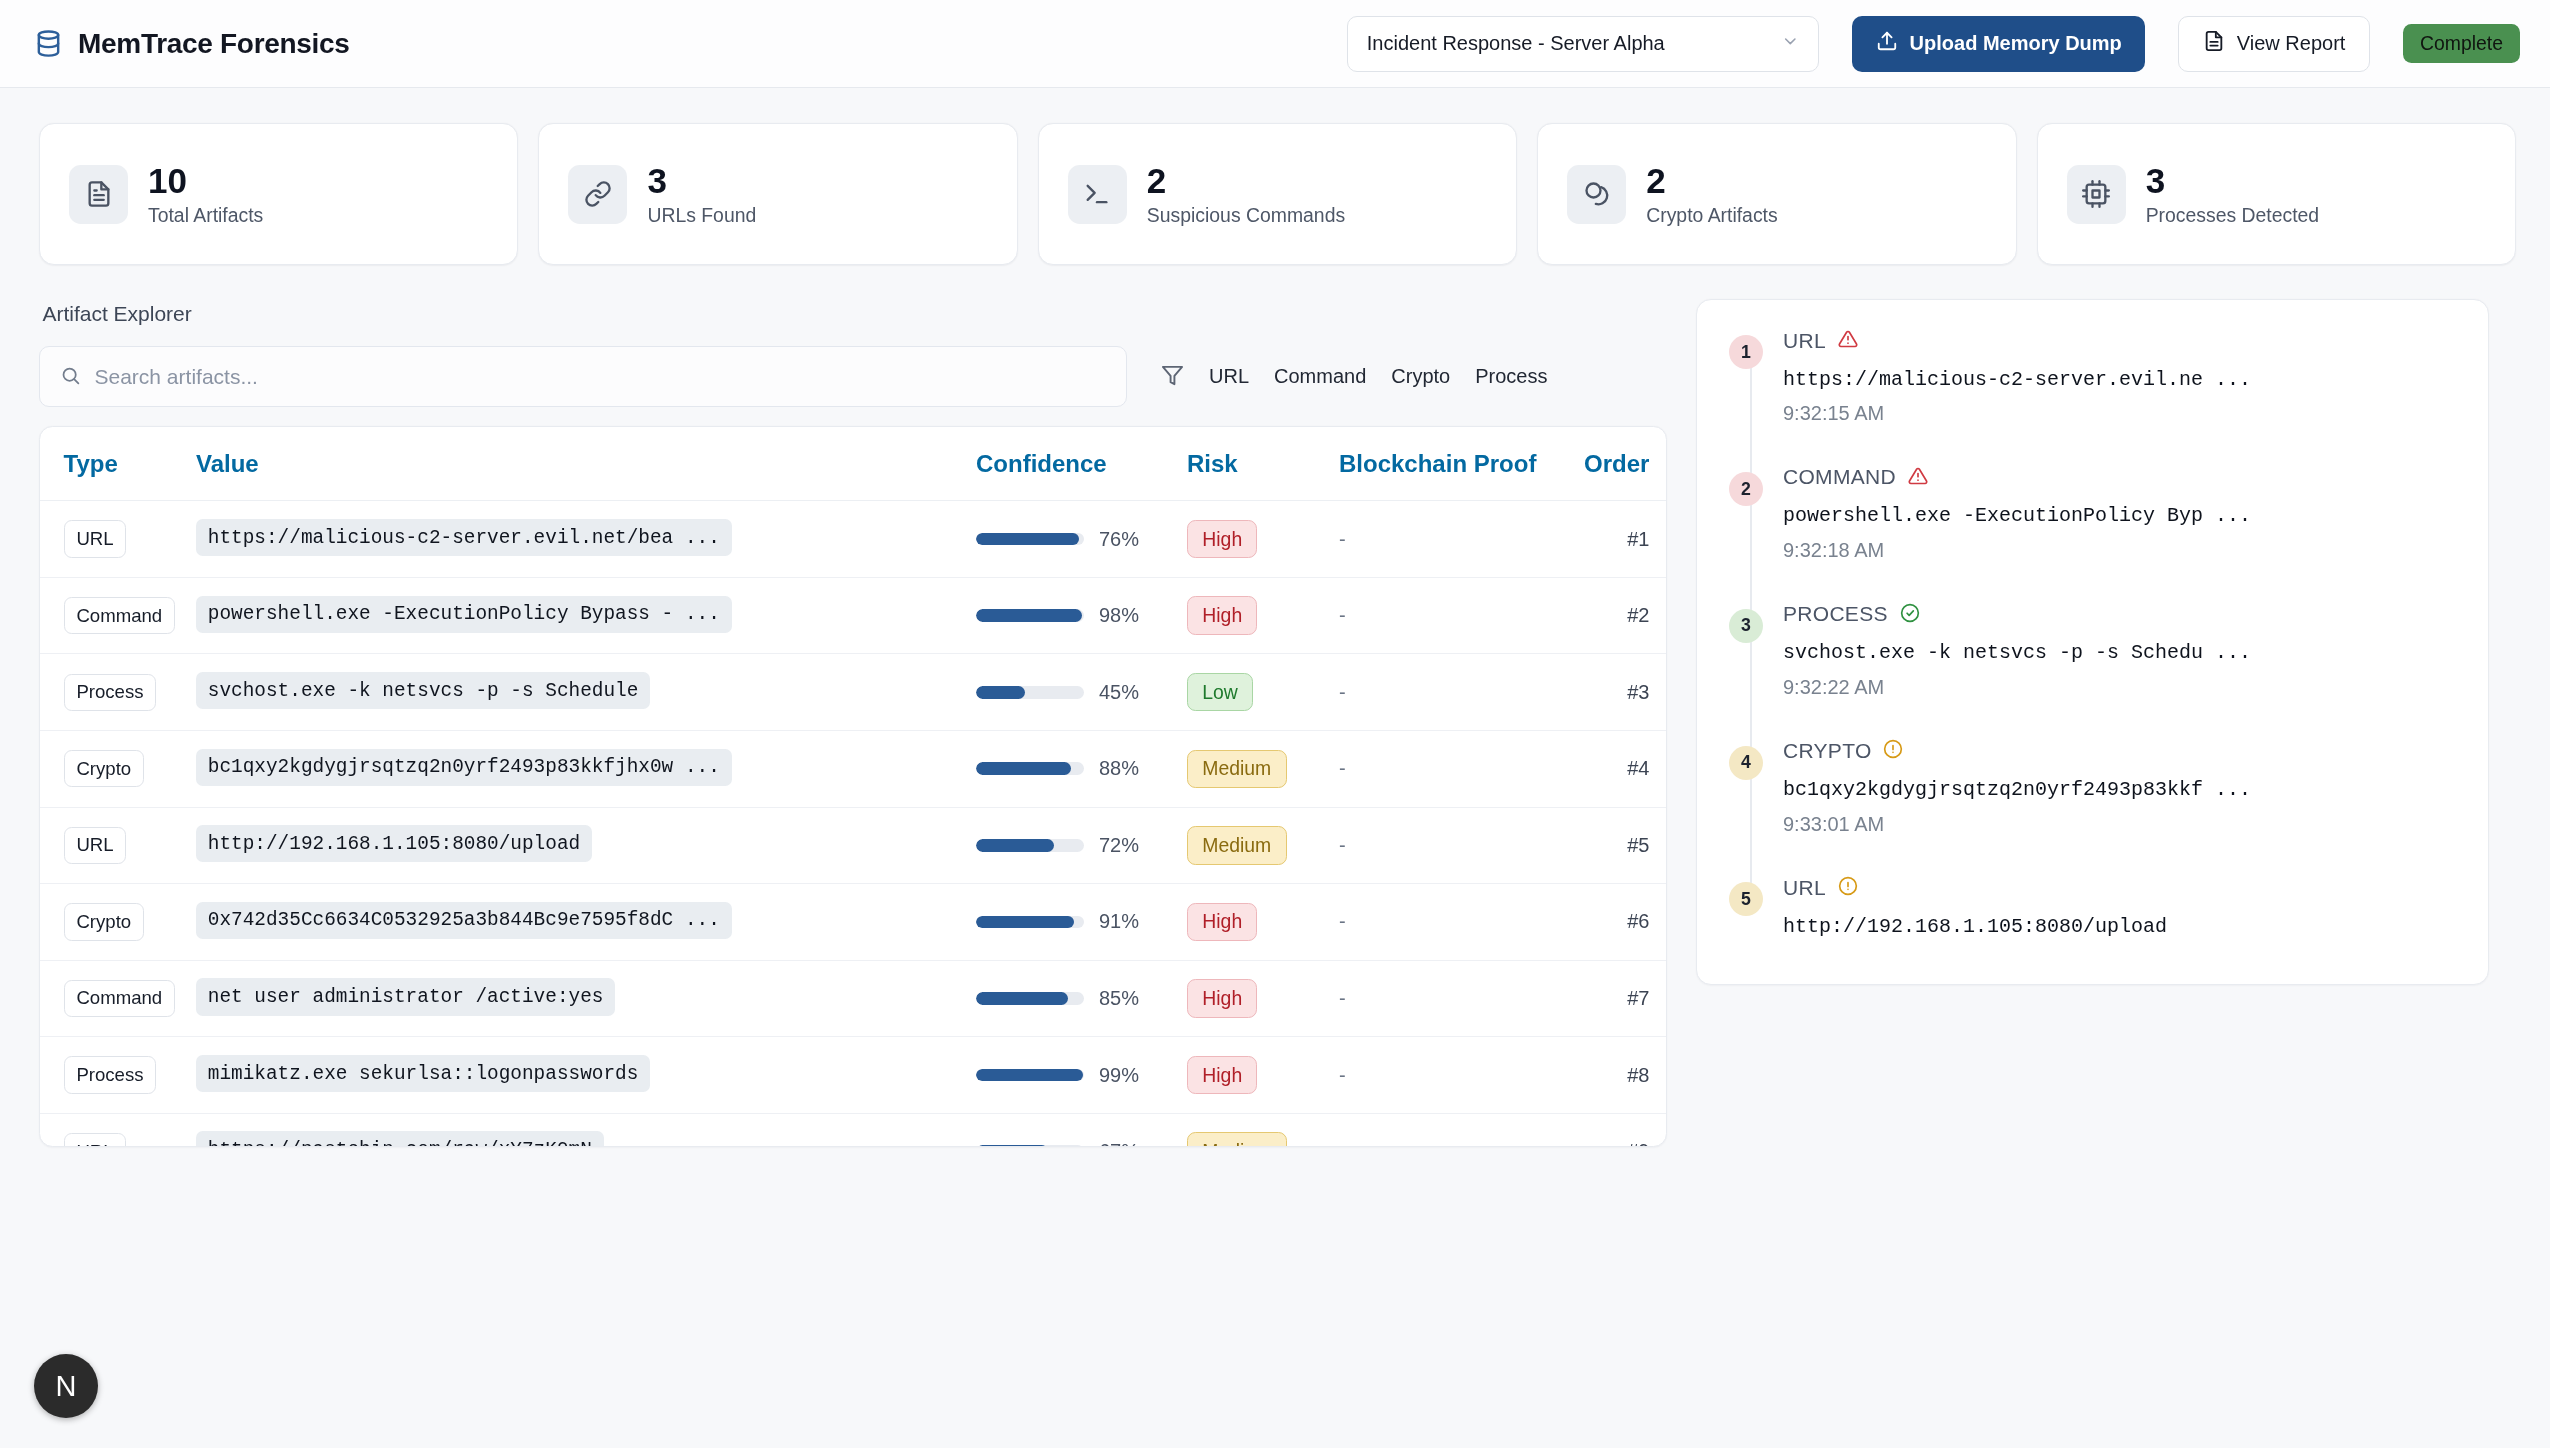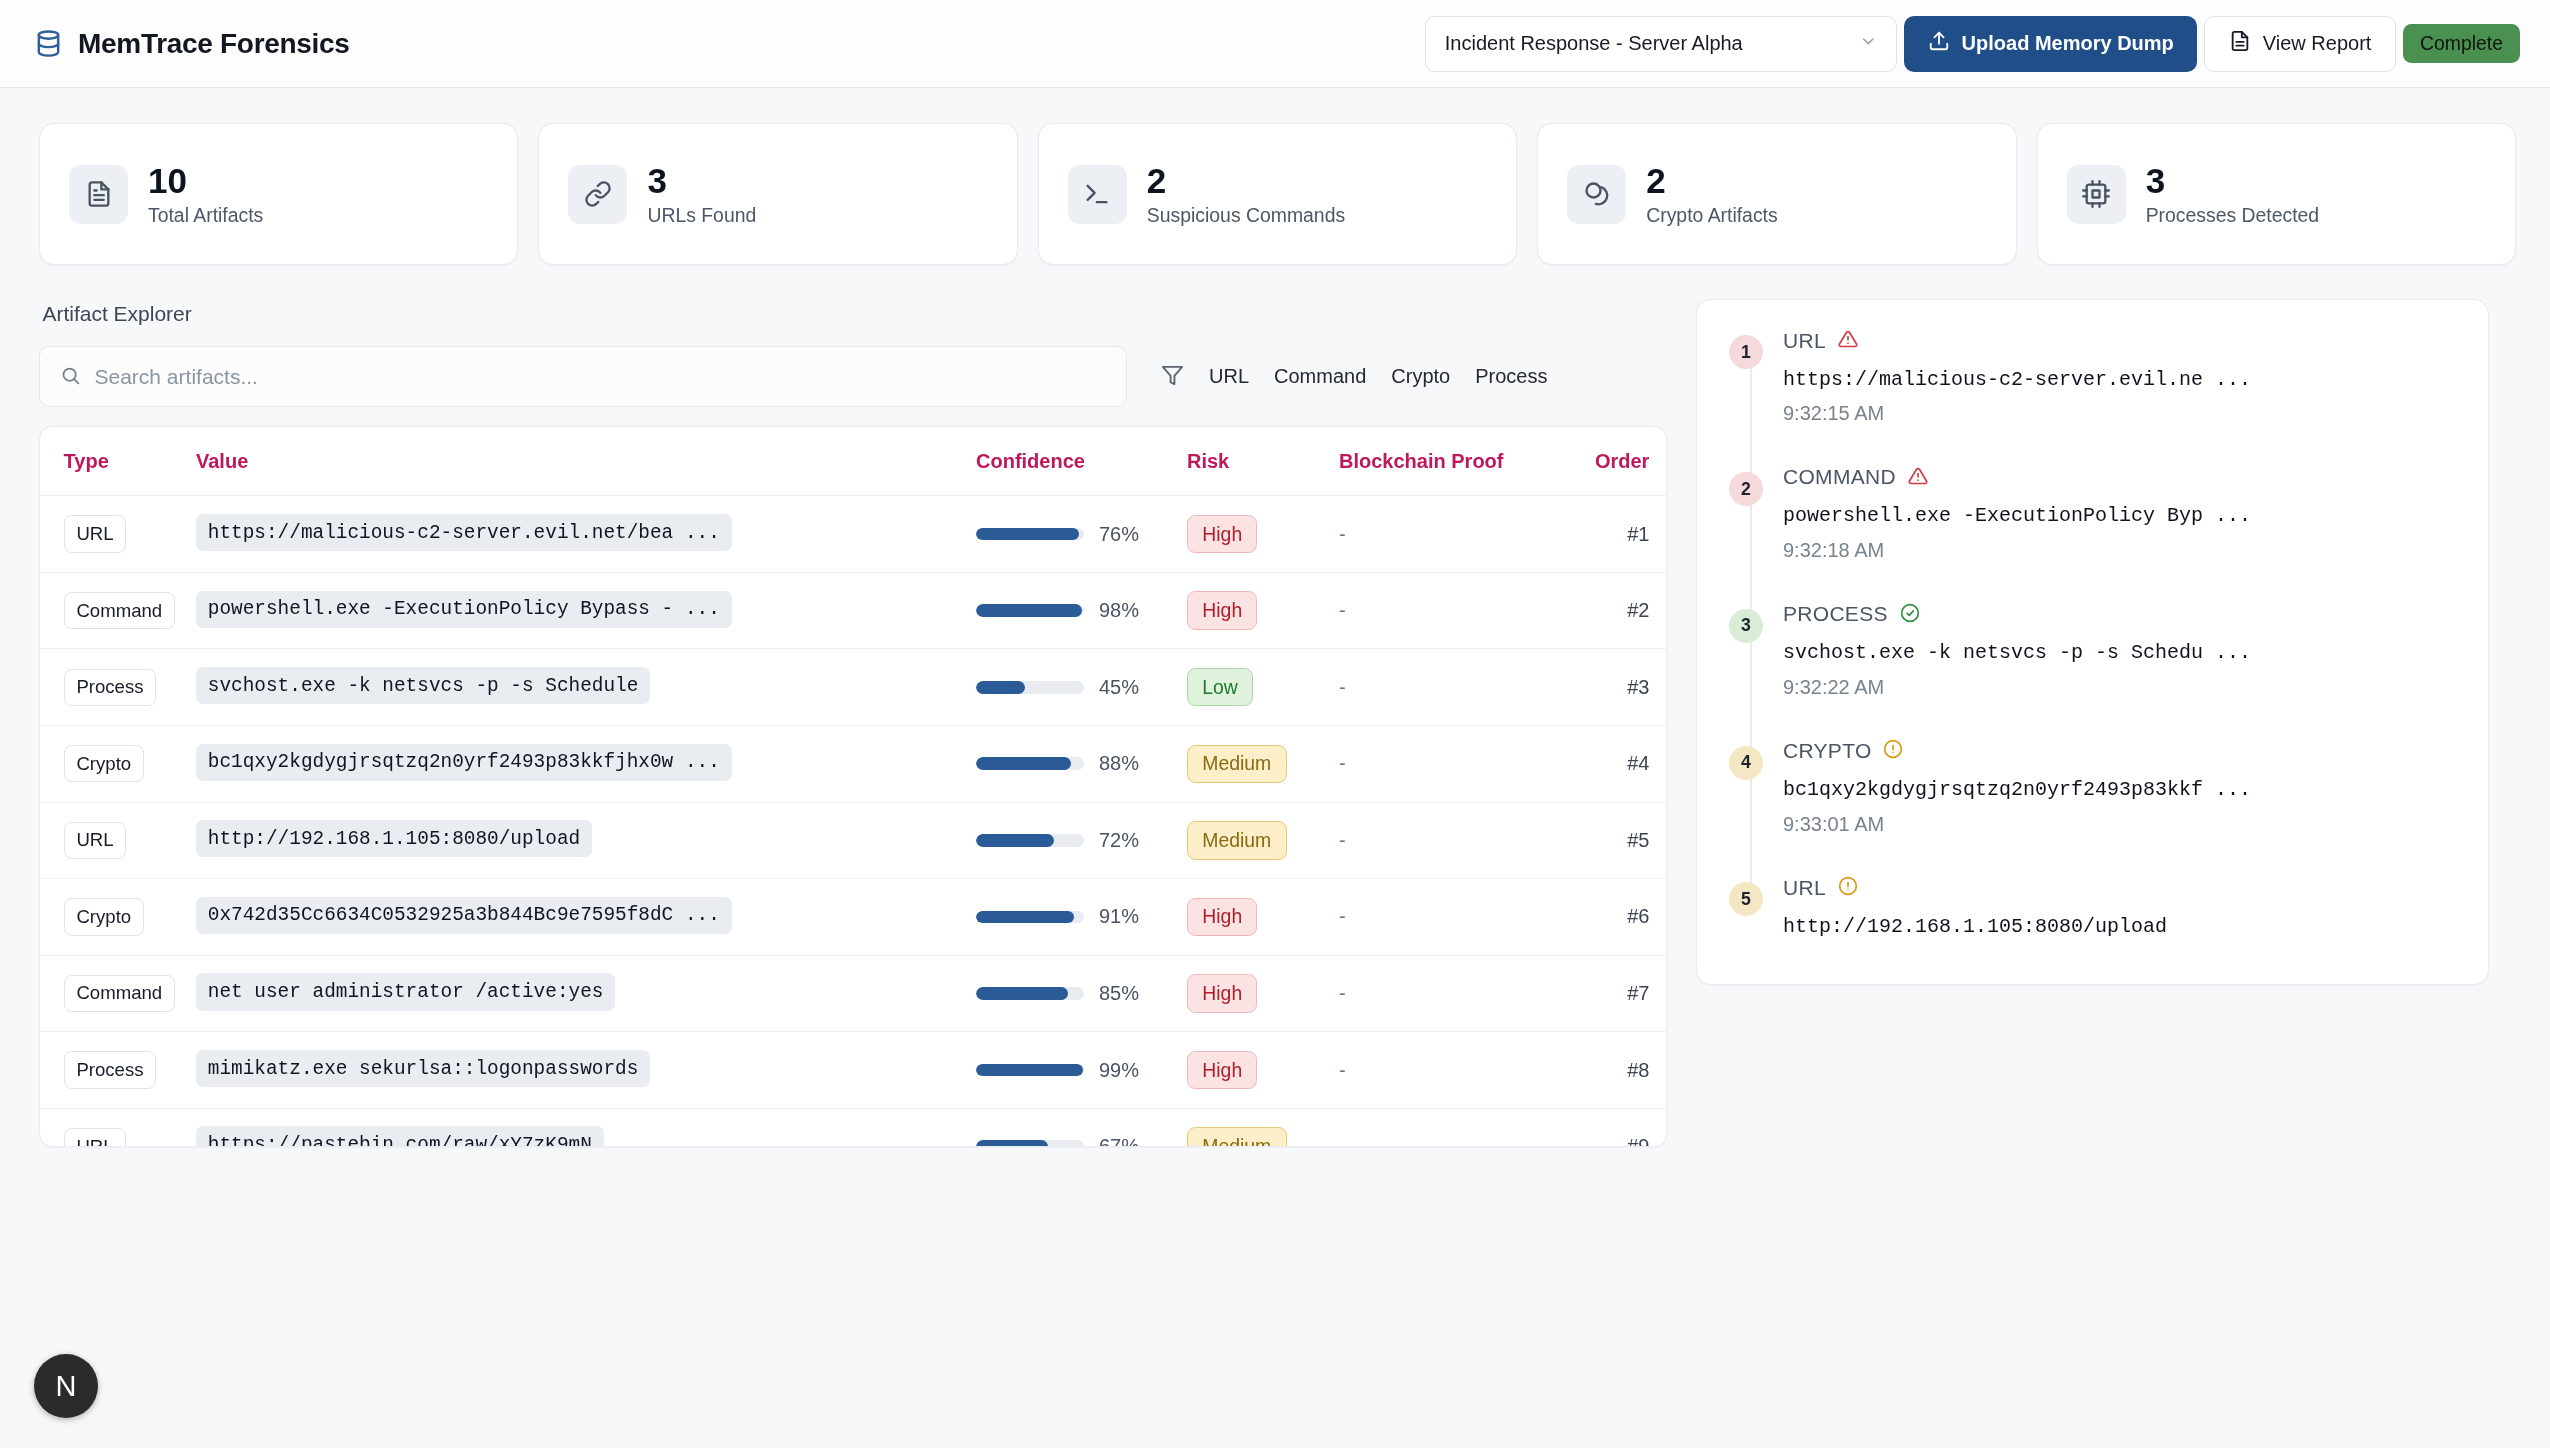--- a/index.html
+++ b/index.html
@@ -14,21 +14,21 @@
   .topbar {
     height: 88px; background: #fdfdfe;
     border-bottom: 0.8px solid #e6e9ee;
     display: flex; align-items: center;
     padding: 0 30px 0 34px;
   }
   .brand { display: flex; align-items: center; gap: 15px; }
   .brand-icon { width: 29px; height: 29px; color: #2d5f9a; display:block; }
   .brand-title { font-size: 28px; font-weight: 700; color: #131722; letter-spacing: -0.3px; }
 
-  .topbar-right { margin-left: auto; display: flex; align-items: center; gap: 7px; padding-left: 32px; }
+  .topbar-right { margin-left: auto; display: flex; align-items: center; gap: 33px; padding-left: 32px; }
 
   .select-box {
     width: 472px; height: 56px; background: #fff;
     border: 0.8px solid #dfe3e9; border-radius: 10px;
     display: flex; align-items: center; padding: 0 18.6px;
     font-size: 20px; color: #161b26;
   }
   .select-box .chev { margin-left: auto; color: #9aa2b1; display: block; }
 
   .btn-primary {
@@ -93,21 +93,21 @@
   .filter-icon { color: #5d6574; display:block; }
   .filter-chip { font-size: 20px; color: #222834; cursor: pointer; background:none; border:none; font-family:inherit; padding:0;}
 
   .table-card {
     background: #fff; border: 0.8px solid #e8ebf0; border-radius: 13.5px;
     box-shadow: 0 0.8px 1.7px rgba(16,24,40,.04);
     height: 721px; overflow: hidden;
   }
   table { width: 100%; border-collapse: collapse; table-layout: fixed; }
   thead th {
-    text-align: left; font-size: 20px; font-weight: 600; color: #be185d;
+    text-align: left; font-size: 24px; font-weight: 600; color: #0369a1;
     padding: 23.6px 0 22px 0; border-bottom: 0.8px solid #eceff3;
   }
   thead th.c-type  { width: 156px; padding-left: 23.6px; }
   thead th.c-val   { width: 780px; }
   thead th.c-conf  { width: 211px; }
   thead th.c-risk  { width: 152px; }
   thead th.c-proof { width: 240px; }
   thead th.c-order { width: 89px; text-align: right; padding-right: 18.6px; }
 
   tbody td { padding: 17.7px 0; border-bottom: 0.8px solid #eef0f4; vertical-align: middle; }

